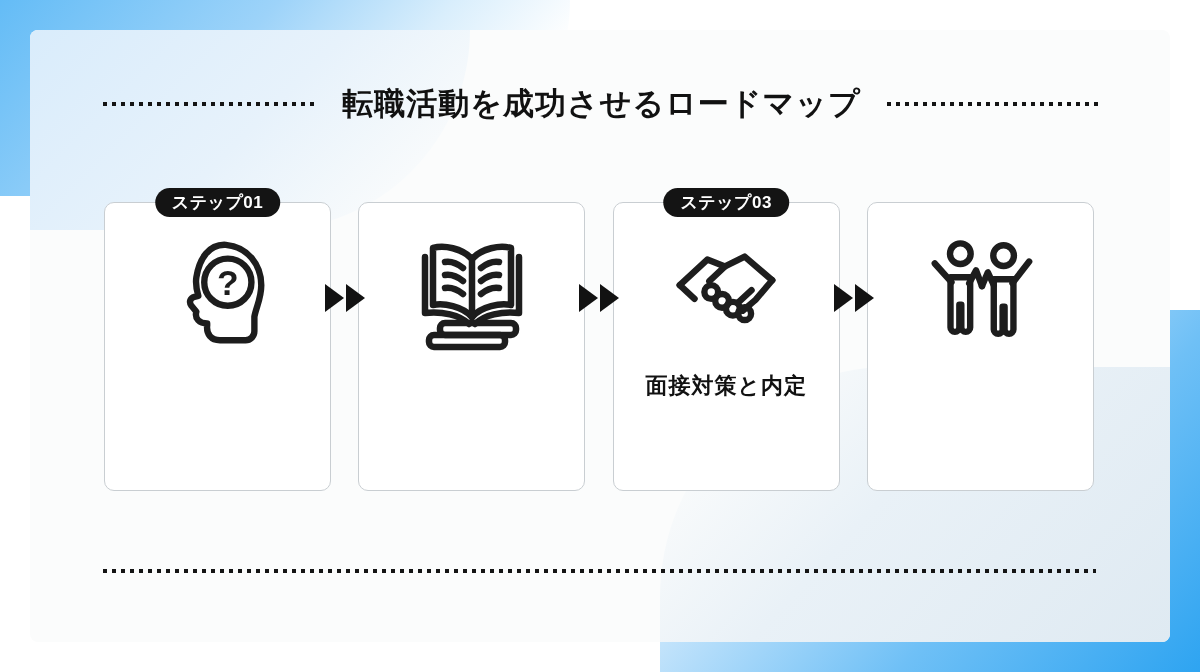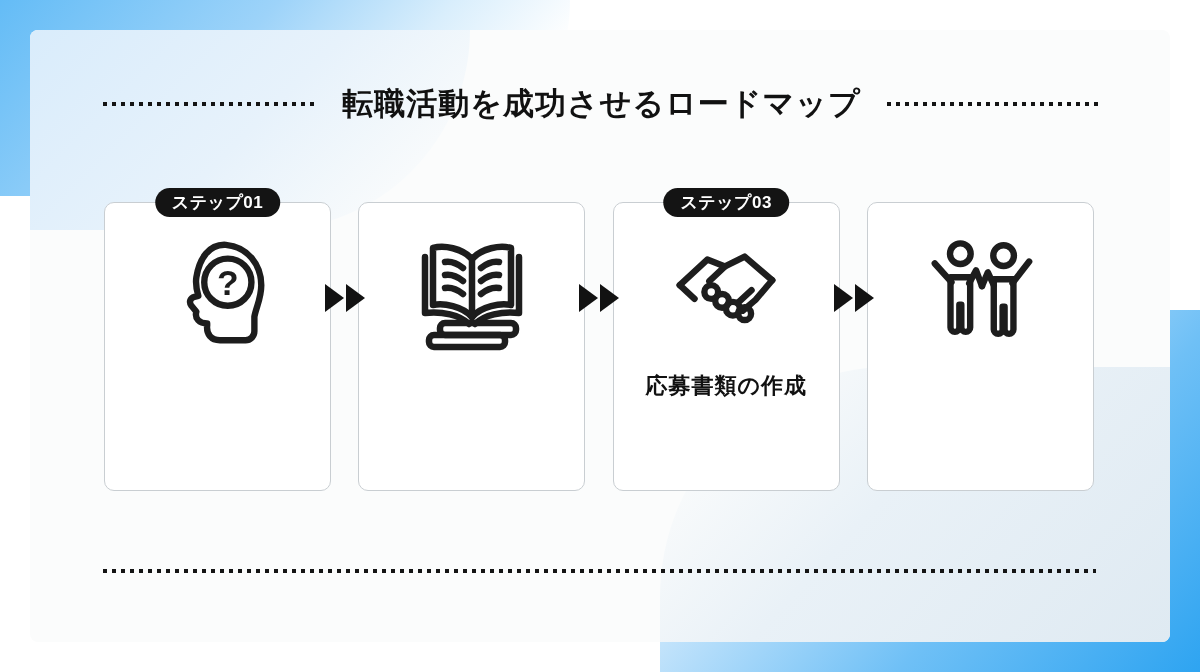--- a/index.html
+++ b/index.html
@@ -122,21 +122,21 @@
               <path d="M107,47 L79,23 L59,33 L43,48"></path>
               <path d="M107,47 L90,67 L77,78"></path>
               <path d="M86,57 L72,70"></path>
               <circle cx="45" cy="59" r="7"></circle>
               <circle cx="56" cy="68" r="7"></circle>
               <circle cx="67" cy="76" r="7"></circle>
               <circle cx="79" cy="81" r="6.5"></circle>
             </g>
           </svg>
         </div>
-        <div class="label">応募書類の作成</div>
+        <div class="label">面接対策と内定</div>
       </div>
 
       <div class="card">
         <div class="icon-box">
           <svg width="120" height="118" viewBox="0 0 120 120">
             <g fill="none" stroke="#1d1d1d" stroke-width="6.5" stroke-linecap="round" stroke-linejoin="round">
               <circle cx="40" cy="20" r="10.5"></circle>
               <circle cx="84" cy="22" r="10.5"></circle>
               <path d="M30,44 L30,95 a4.5,4.5 0 0 0 9,0 L39,72 L41,72 L41,95 a4.5,4.5 0 0 0 9,0 L50,44 Z"></path>
               <path d="M74,46 L74,97 a4.5,4.5 0 0 0 9,0 L83,74 L85,74 L85,97 a4.5,4.5 0 0 0 9,0 L94,46 Z"></path>

